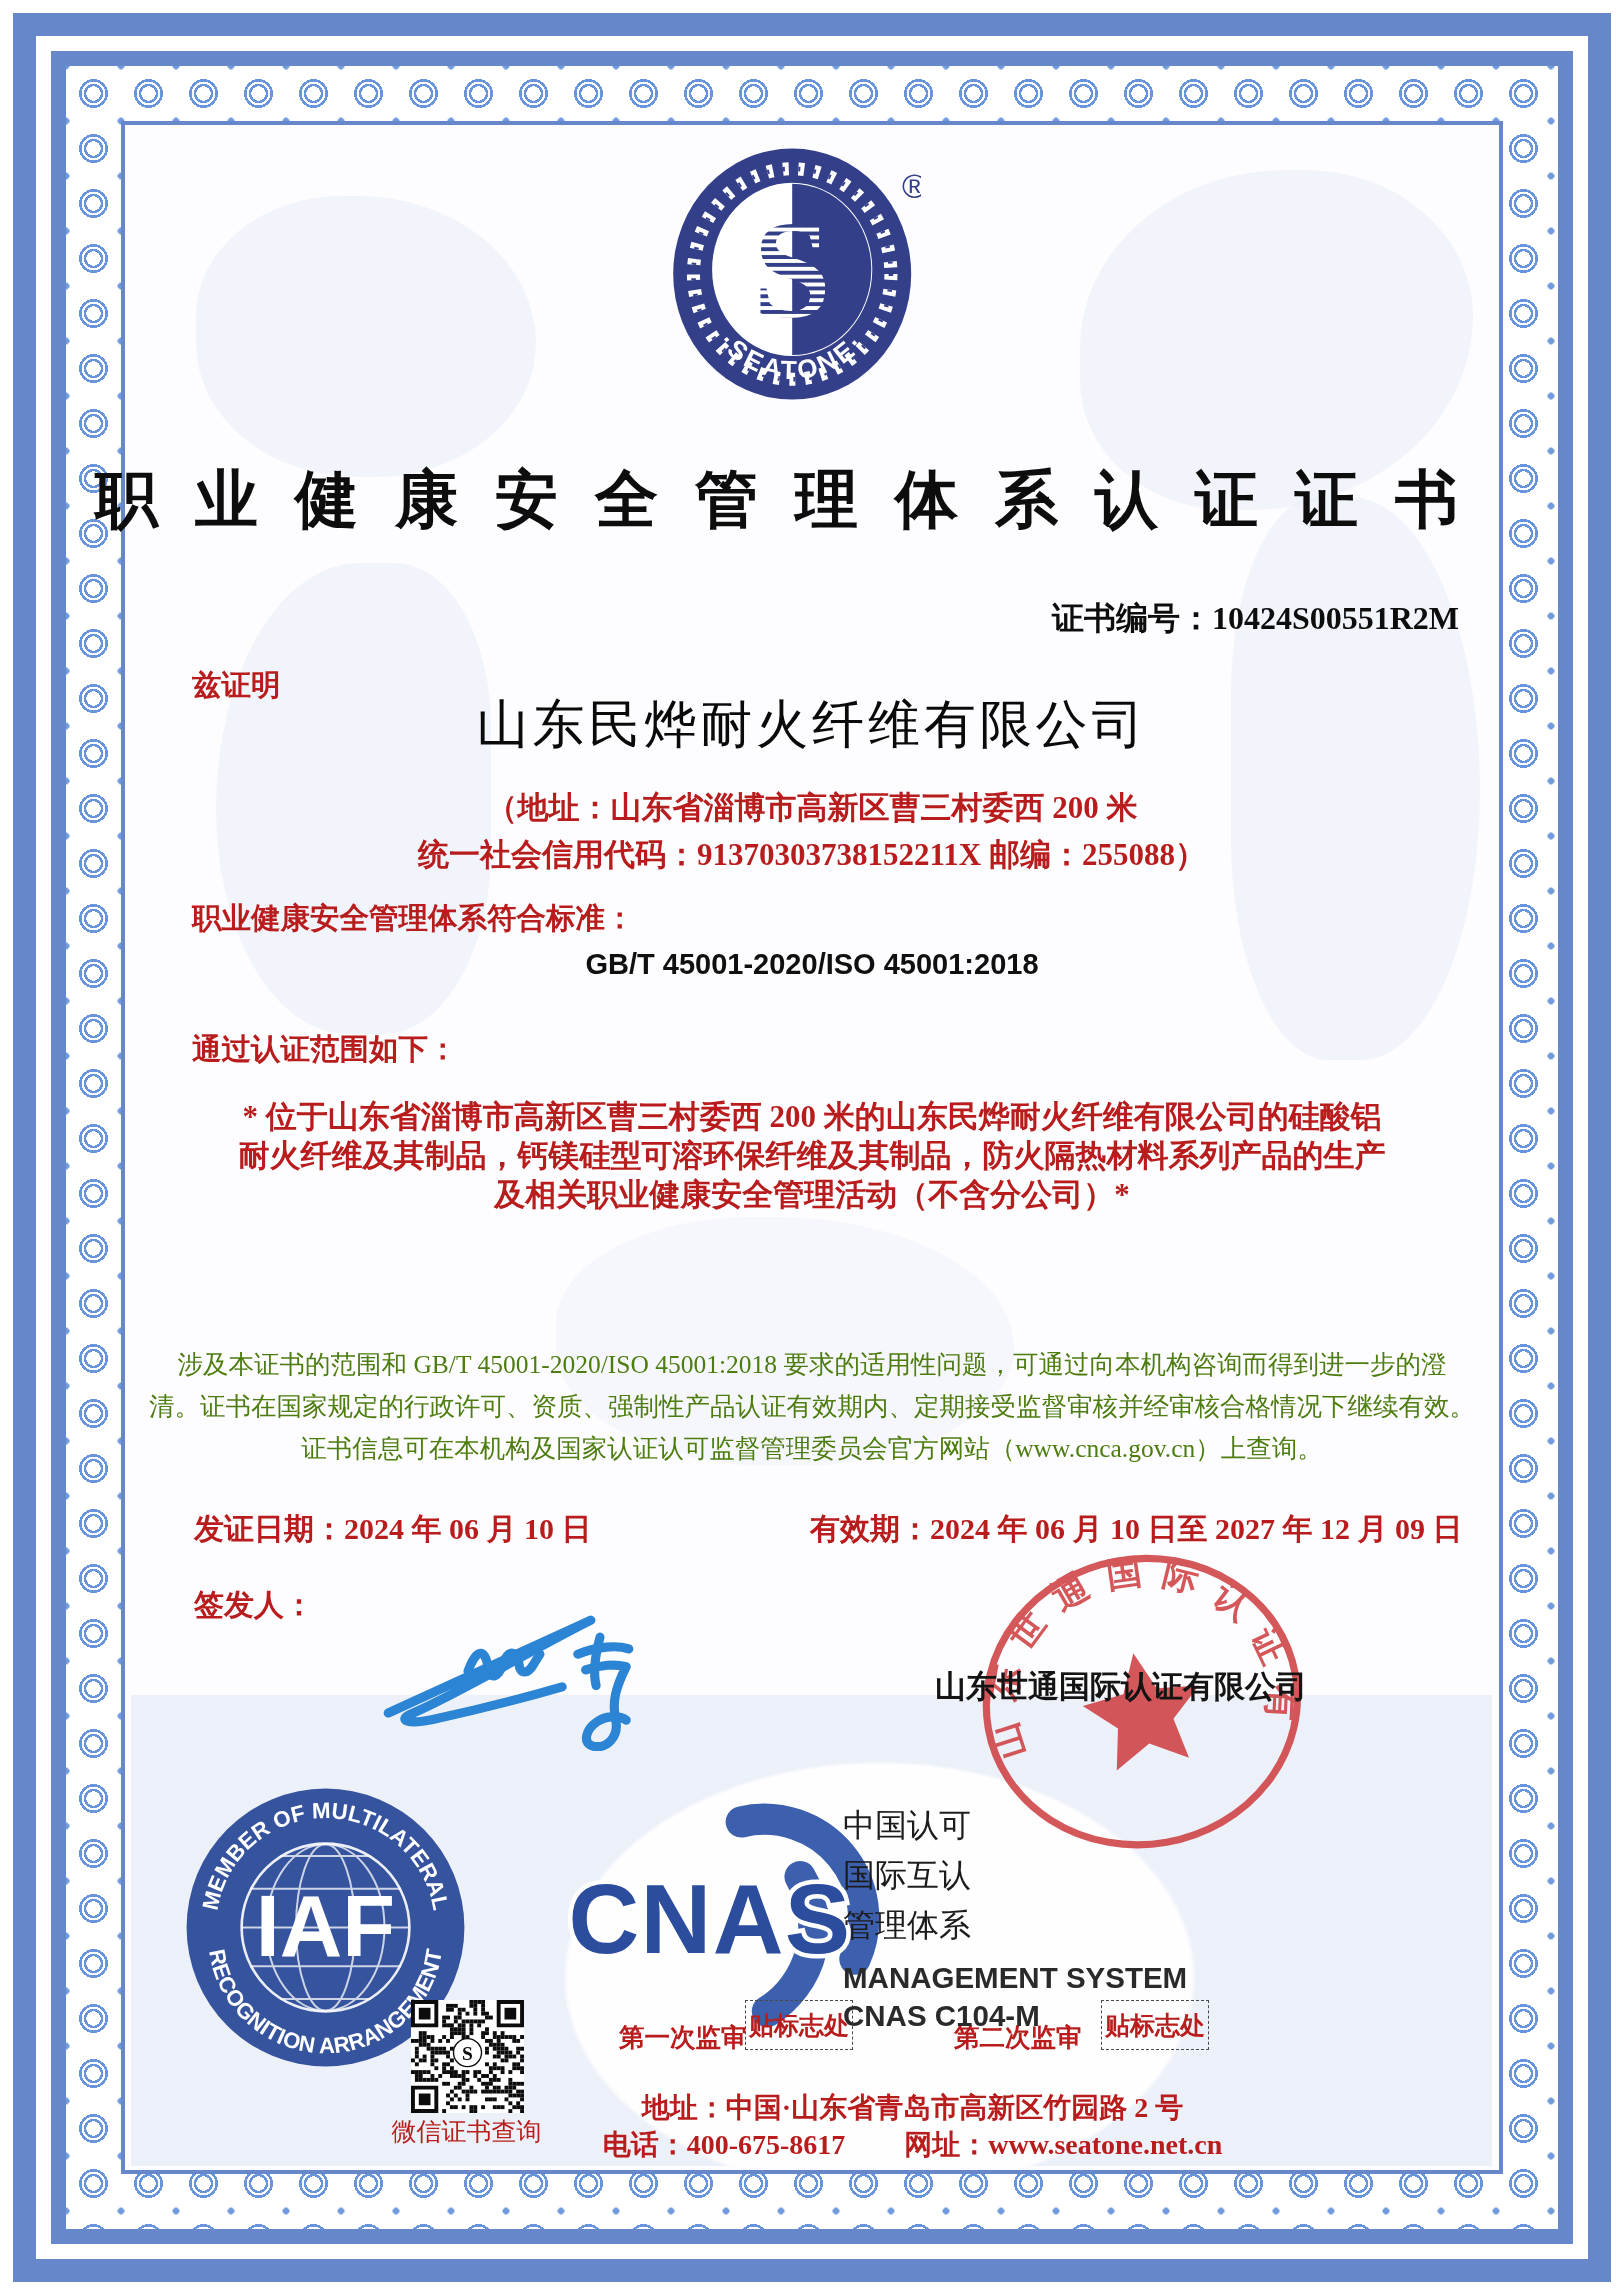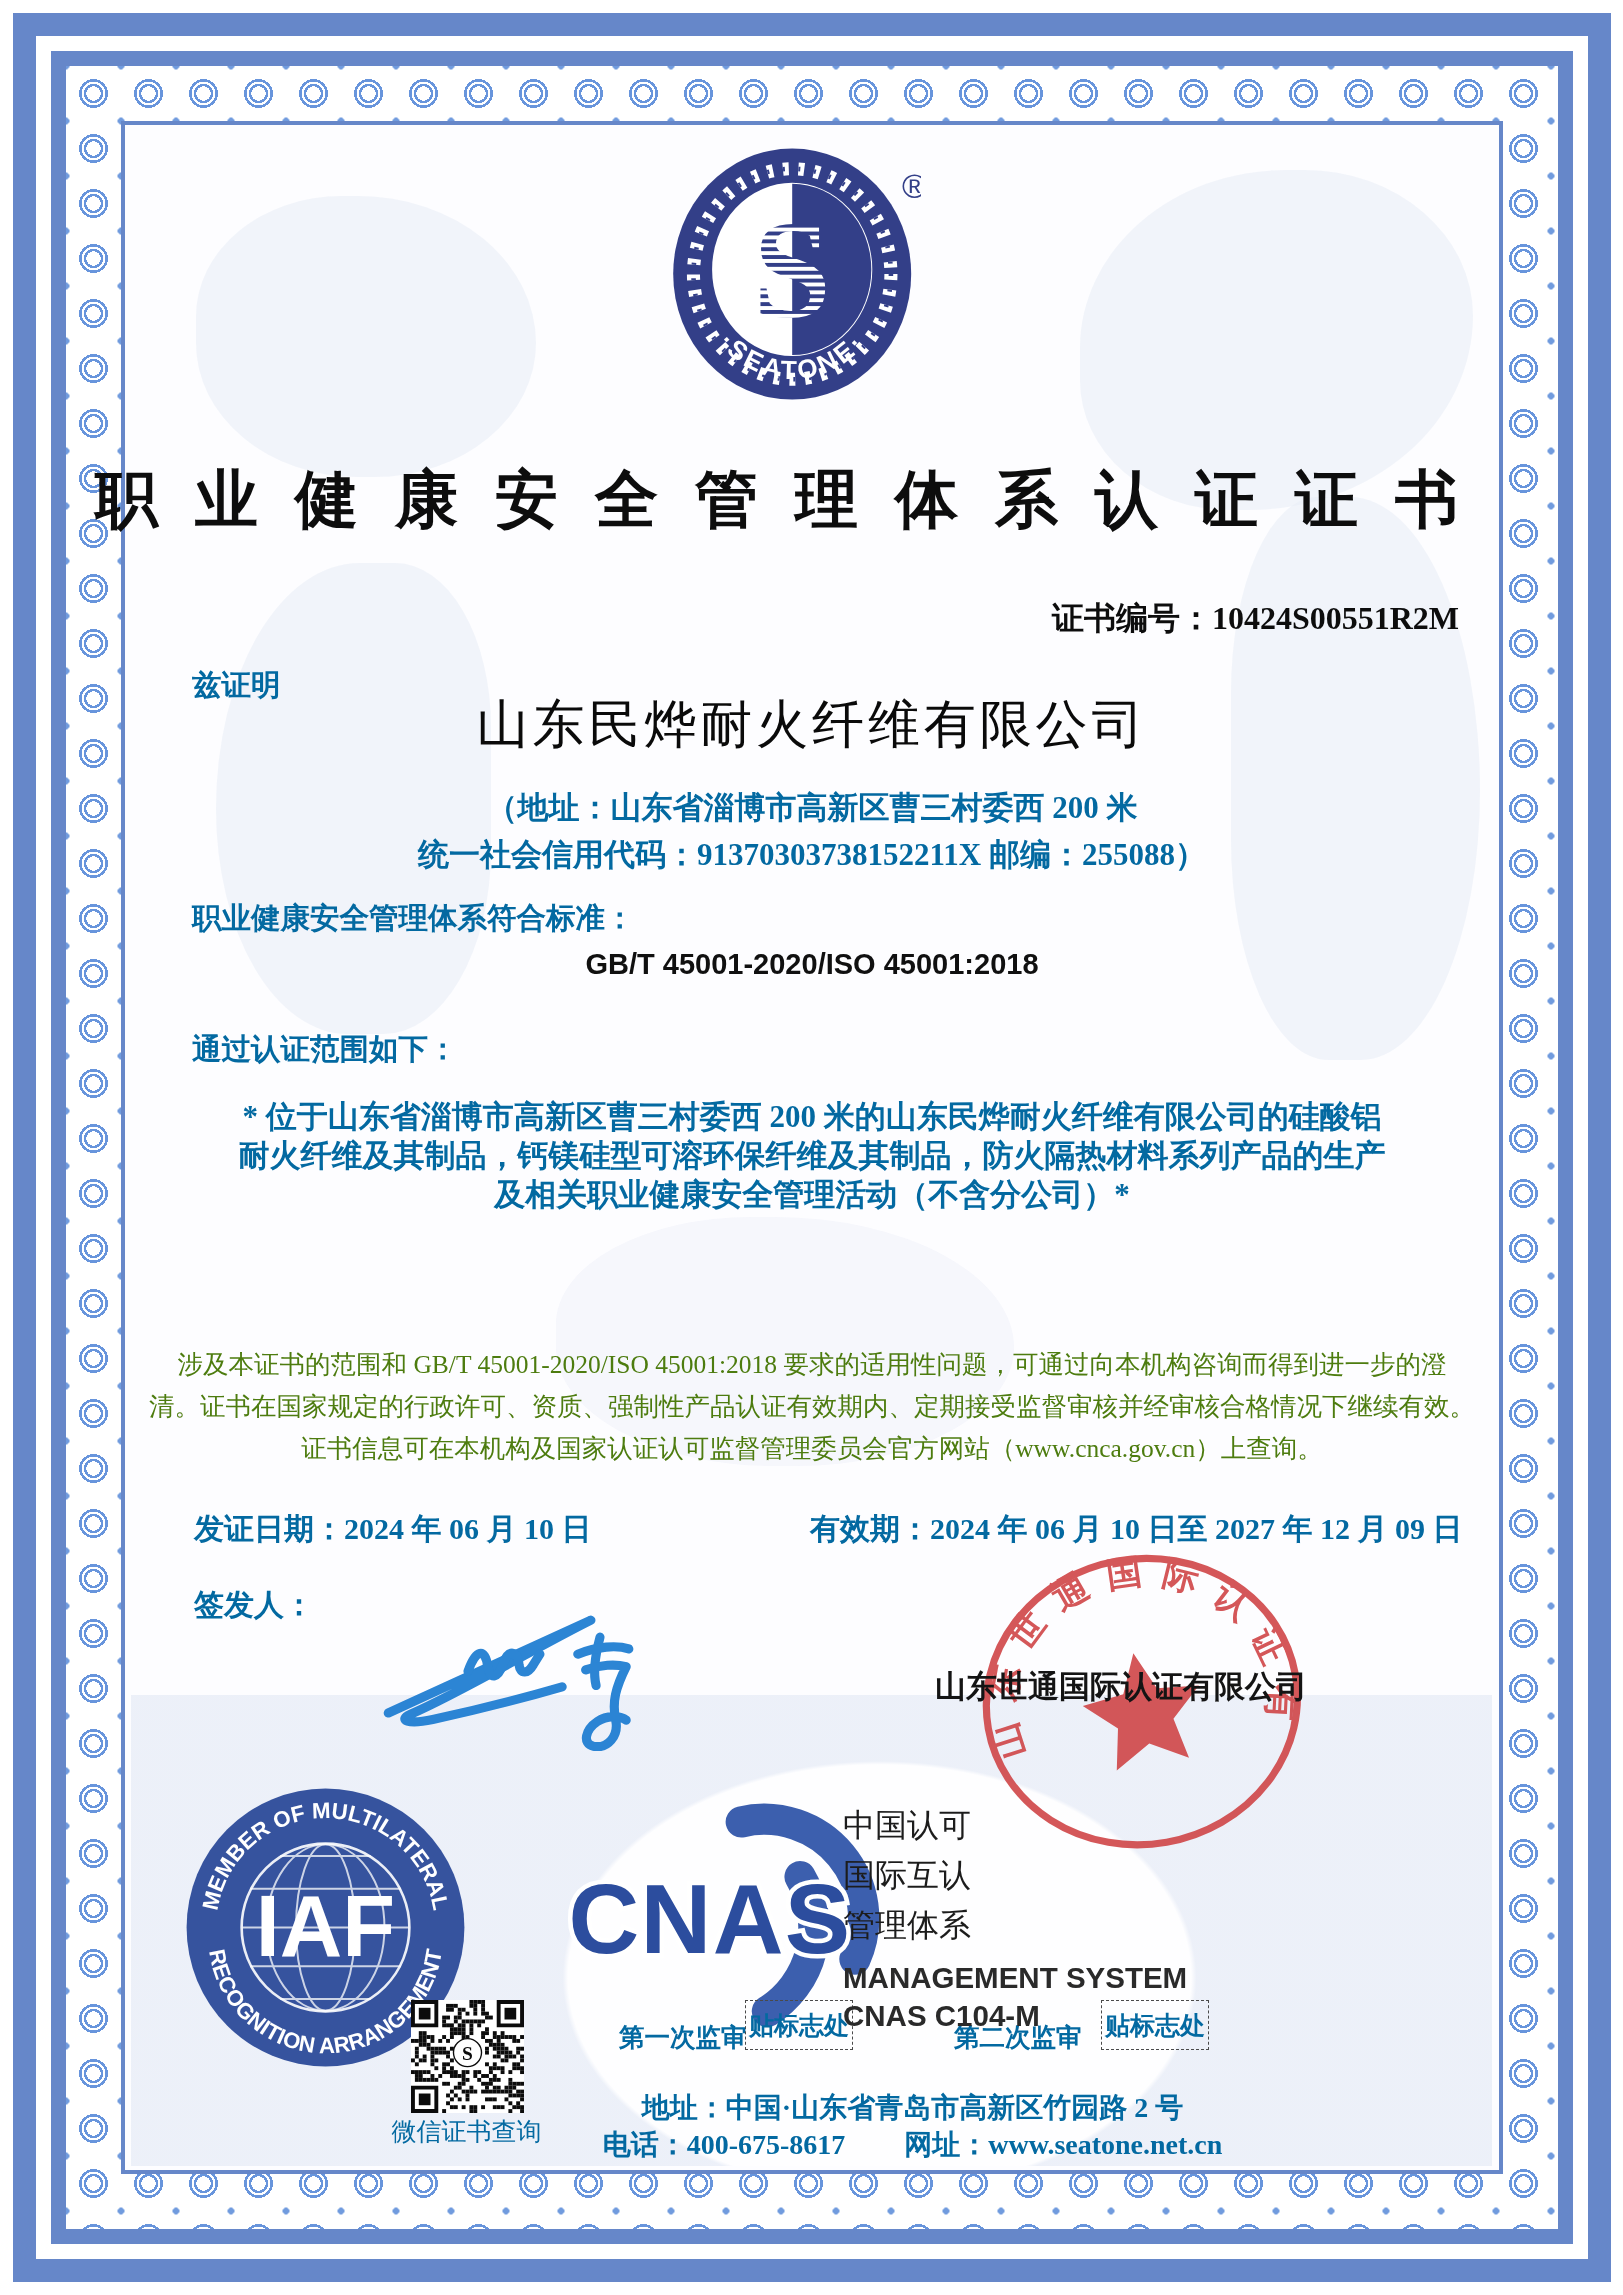--- a/index.html
+++ b/index.html
@@ -20,21 +20,21 @@
     background-position:0 0,27.5px 27.5px;}
   .paper{position:absolute;inset:121px;border:4.6px solid #6687c9;background:#fdfdff;}
 
   
   .wm{position:absolute;background:#e7ecf6;opacity:.55;border-radius:45% 55% 50% 50%;}
   .footer-tint{position:absolute;left:131px;top:1695px;width:1361px;height:471px;
     background:radial-gradient(ellipse 537px 367px at 55% 60%, #ffffff 0 58%, rgba(214,223,240,.85) 59% 100%);
     opacity:.5;}
 
   
-  .cjk{font-family:"Liberation Serif",serif;color:#0369a1;}
+  .cjk{font-family:"Liberation Serif",serif;color:#b91c1c;}
   .title{top:457px;left:50%;transform:translateX(-50%);margin-left:-17px;font-size:63px;font-weight:700;letter-spacing:37px;white-space:nowrap;color:#0d0d0d;}
   .certno{top:597px;right:165px;font-size:32px;font-weight:700;white-space:nowrap;color:#0d0d0d;}
   .intro{left:192px;top:666px;font-size:29.5px;font-weight:700;}
   .company{top:690px;left:0;right:0;text-align:center;font-size:52px;font-weight:400;letter-spacing:3.9px;color:#0a0a0a;}
   .addr1{top:787px;left:0;right:0;text-align:center;font-size:31px;font-weight:700;}
   .addr2{top:834px;left:0;right:0;text-align:center;font-size:31px;font-weight:700;}
   .stdlabel{left:192px;top:899px;font-size:29.5px;font-weight:700;}
   .stdcode{top:948px;left:0;right:0;text-align:center;font-family:"Liberation Sans",sans-serif;font-size:29px;font-weight:700;letter-spacing:0px;color:#101010;}
   .scopelabel{left:192px;top:1030px;font-size:29.5px;font-weight:700;}
   .scope{top:1097px;left:92px;right:92px;text-align:center;font-size:31px;font-weight:700;line-height:39px;white-space:nowrap;}

